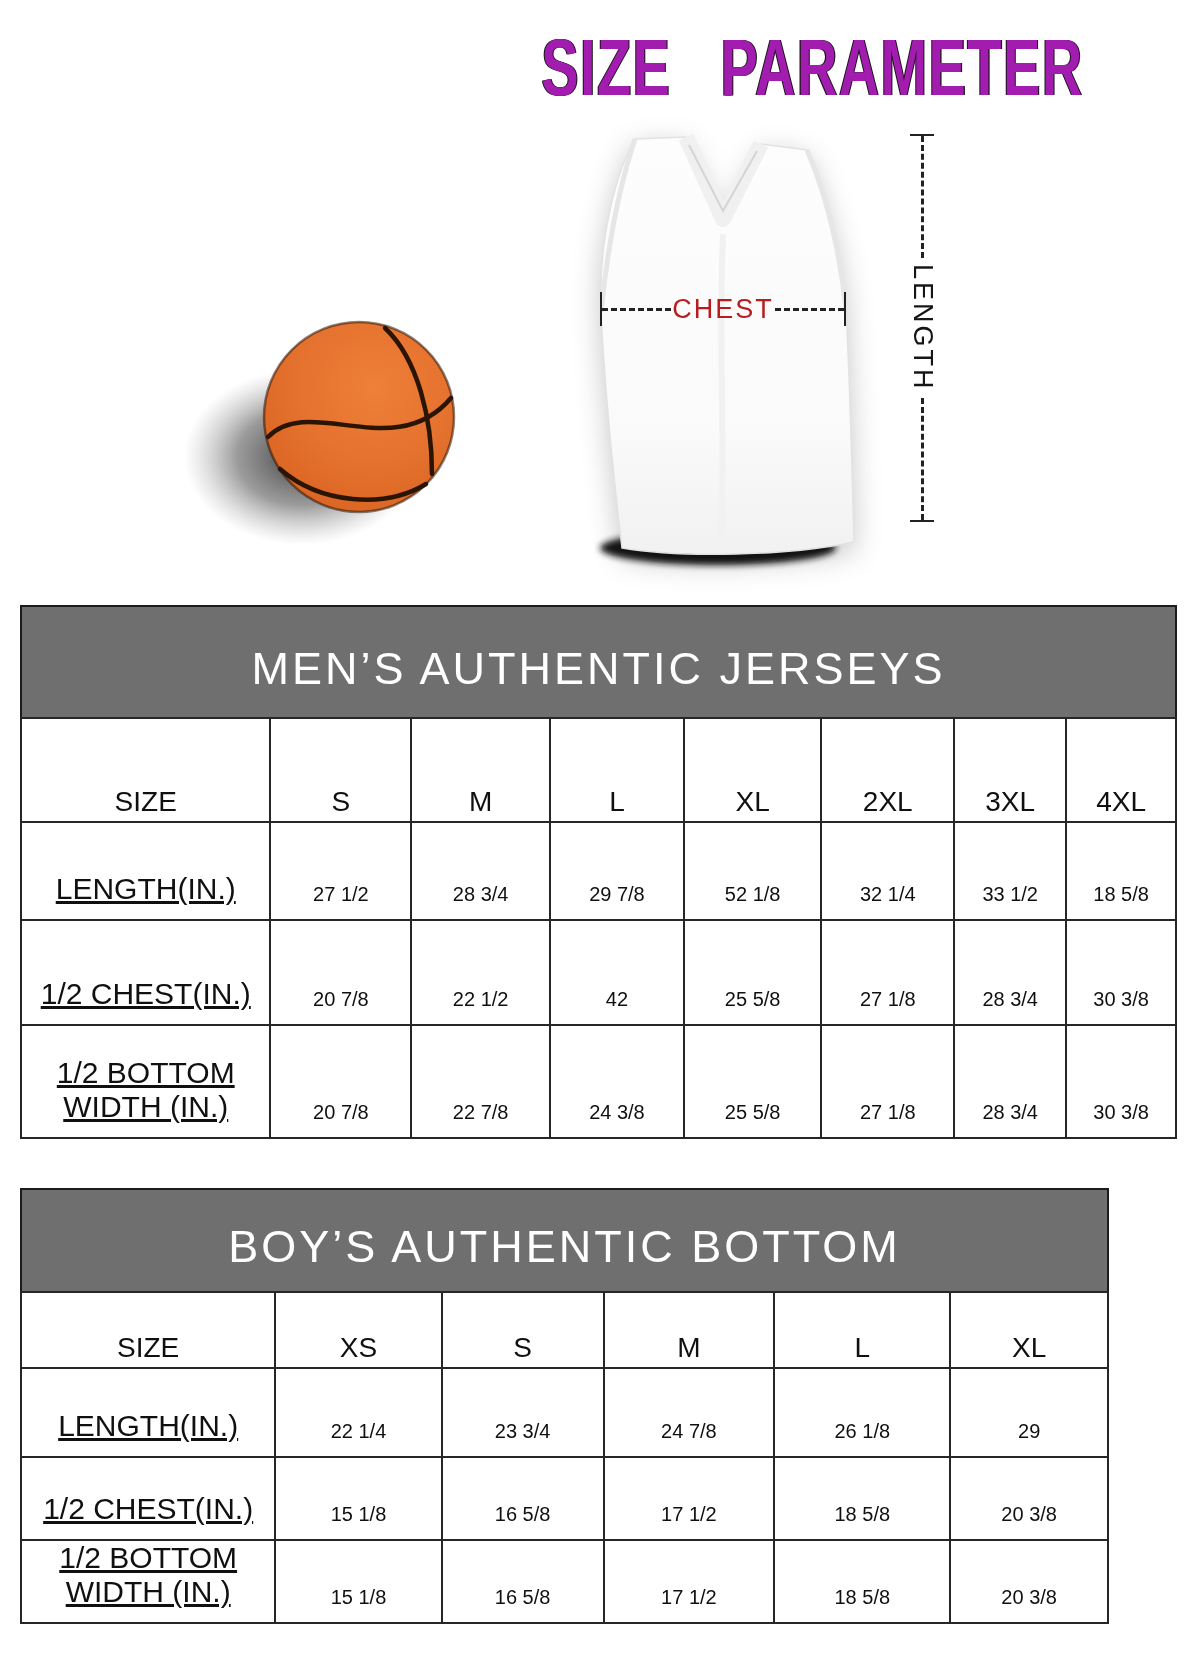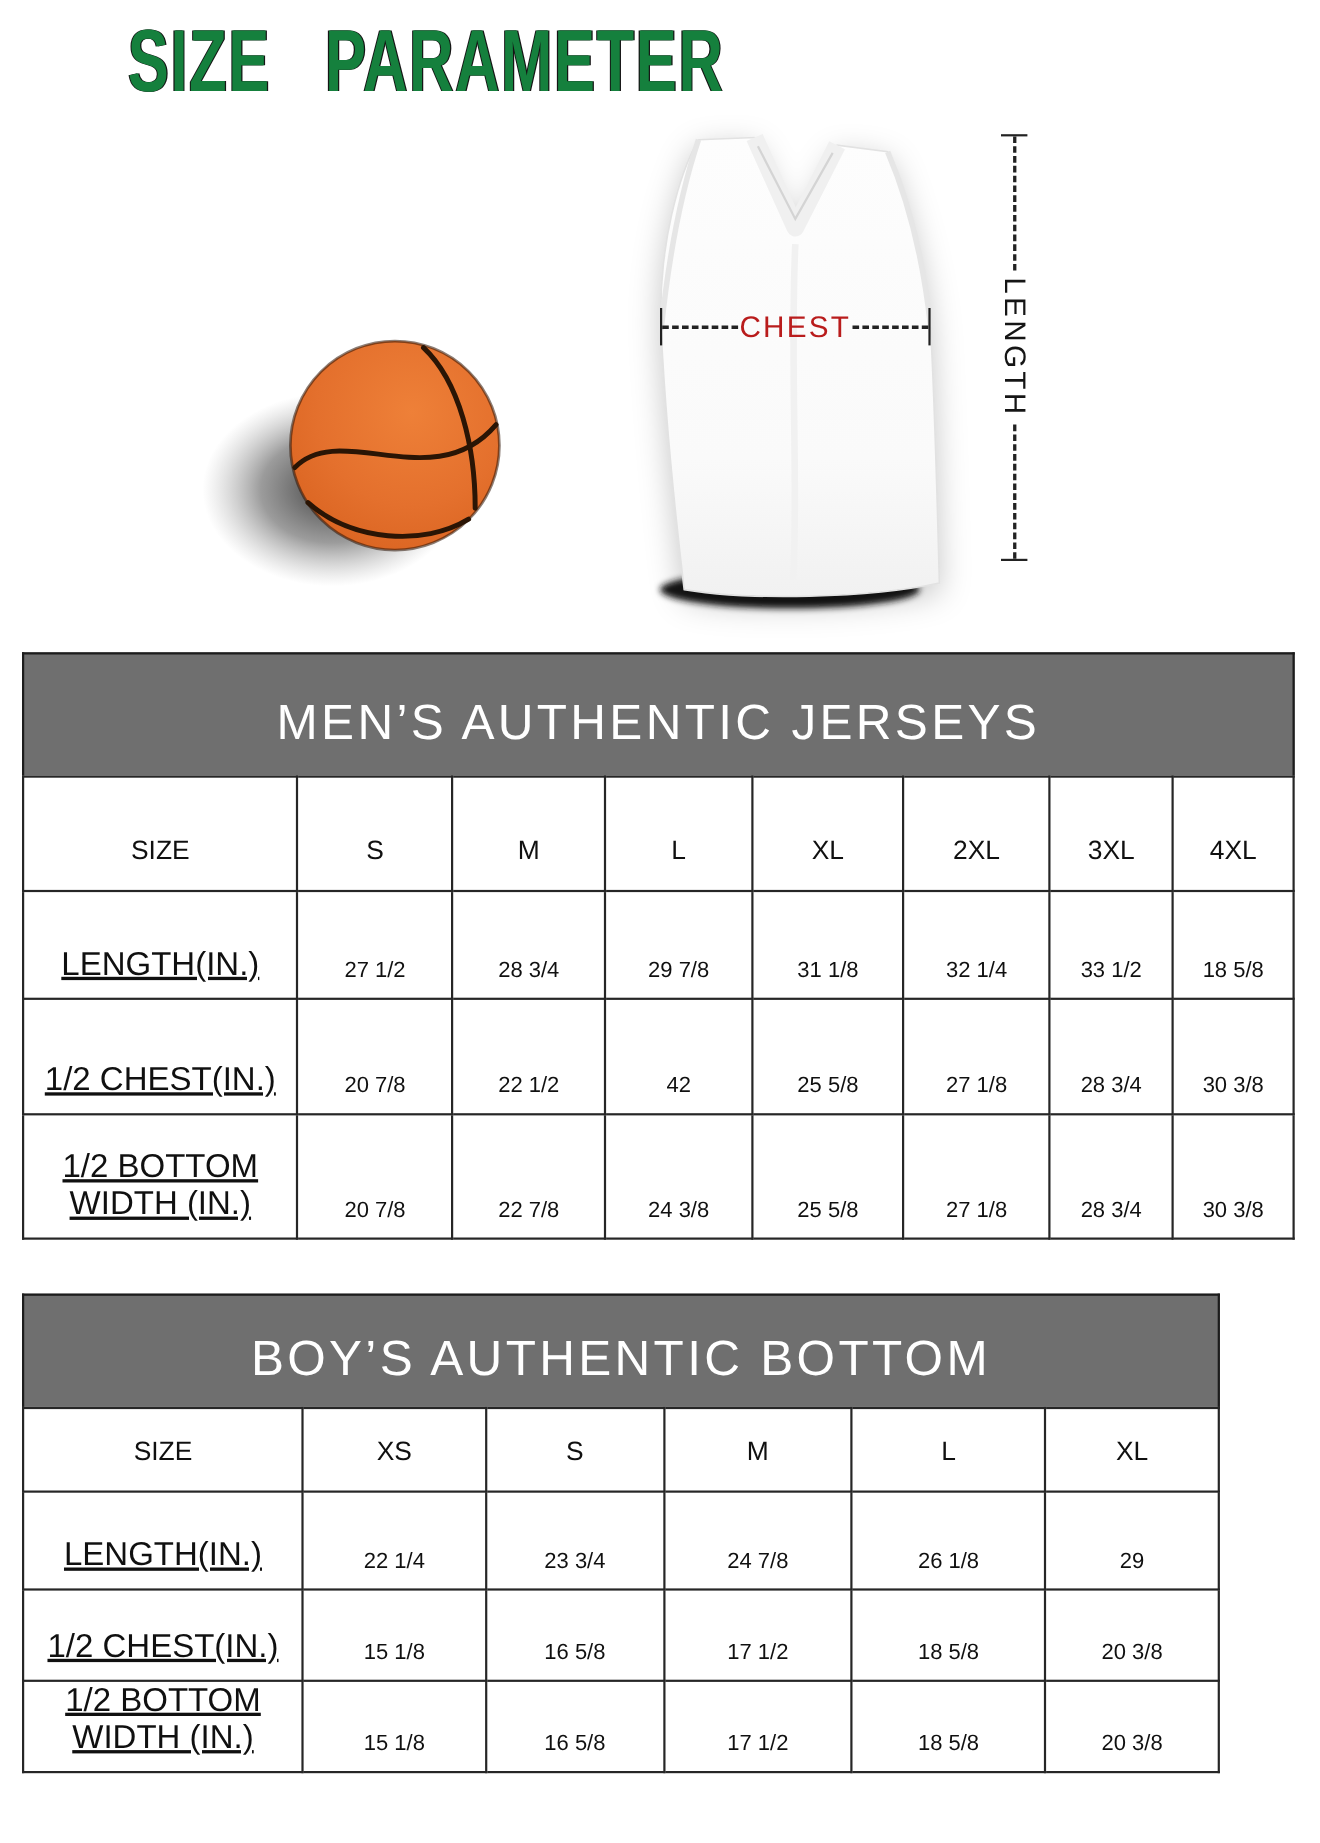--- a/index.html
+++ b/index.html
@@ -1,21 +1,21 @@
 <!DOCTYPE html>
 <html><head>
 <meta charset="utf-8">
 <style>
   html,body{margin:0;padding:0;background:#ffffff;}
   body{width:1200px;height:1675px;position:relative;overflow:hidden;
        font-family:"Liberation Sans",sans-serif;color:#111;}
 
   
-  h1.page-title{margin:16px 0 0;height:84px;text-align:left;
-    font-weight:bold;font-size:80px;line-height:80px;color:#15803d;}
+  h1.page-title{margin:28px 0 0;height:84px;text-align:right;
+    font-weight:bold;font-size:80px;line-height:80px;color:#a21caf;}
   h1.page-title .condense{display:inline-block;transform:scaleX(0.70);
     transform-origin:center;letter-spacing:2px;word-spacing:46px;
     text-shadow:1.5px 0 #151515,-1.5px 0 #151515;}
 
   
   .figure{position:relative;height:452px;}
   .ball-svg{position:absolute;left:180px;top:187px;overflow:visible;}
   .jersey-svg{position:absolute;left:540px;top:12px;overflow:visible;}
 
   .chest-anno{position:absolute;left:600px;top:179px;width:246px;height:36px;
@@ -40,21 +40,21 @@
   .banner{background:#6f6f6f;border:2px solid #1c1c1c;border-bottom:none;
     color:#ffffff;display:flex;align-items:center;justify-content:center;
     font-size:45px;letter-spacing:3px;box-sizing:border-box;}
   .mens .banner{height:112px;padding-top:14px;}
   .boys .banner{height:103px;padding-top:12px;}
 
   table.size-table{border-collapse:collapse;width:100%;table-layout:fixed;}
   table.size-table td{border:2px solid #262626;text-align:center;
     vertical-align:bottom;padding:0 2px 13px;font-size:20px;color:#101010;
     overflow:hidden;}
-  table.size-table tr.head td{font-size:24px;padding-bottom:21px;margin-top:16px;}
+  table.size-table tr.head td{font-size:28px;padding-bottom:3px;margin-top:16px;}
   table.size-table td.rowlabel{font-size:30px;line-height:34px;text-decoration:underline;}
 
   .mens tr.head{height:104px;}
   .mens tr.r0{height:98px;}
   .mens tr.r1{height:105px;}
   .mens tr.r2{height:113px;}
   .boys tr.head{height:76px;}
   .boys tr.r0{height:89px;}
   .boys tr.r1{height:83px;}
   .boys tr.r2{height:78px;}
@@ -152,21 +152,21 @@
       <td>XL</td>
       <td>2XL</td>
       <td>3XL</td>
       <td>4XL</td>
     </tr>
     <tr class="r0">
       <td class="rowlabel">LENGTH(IN.)</td>
       <td>27 1/2</td>
       <td>28 3/4</td>
       <td>29 7/8</td>
-      <td>31 1/8</td>
+      <td>52 1/8</td>
       <td>32 1/4</td>
       <td>33 1/2</td>
       <td>18 5/8</td>
     </tr>
     <tr class="r1">
       <td class="rowlabel">1/2 CHEST(IN.)</td>
       <td>20 7/8</td>
       <td>22 1/2</td>
       <td>42</td>
       <td>25 5/8</td>

